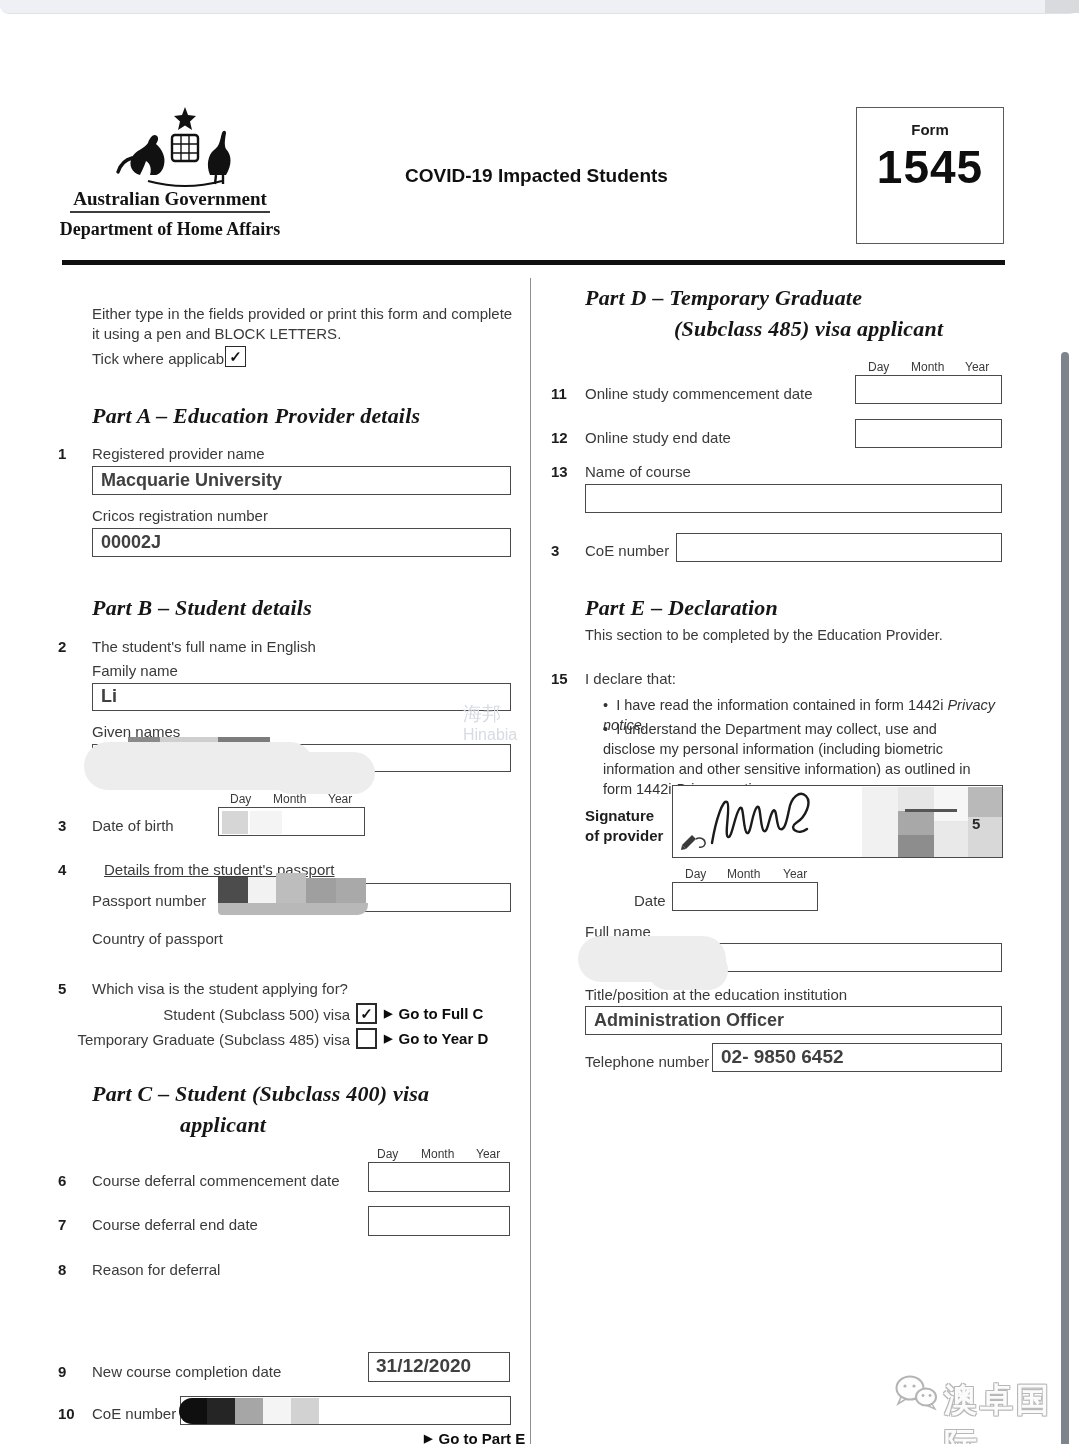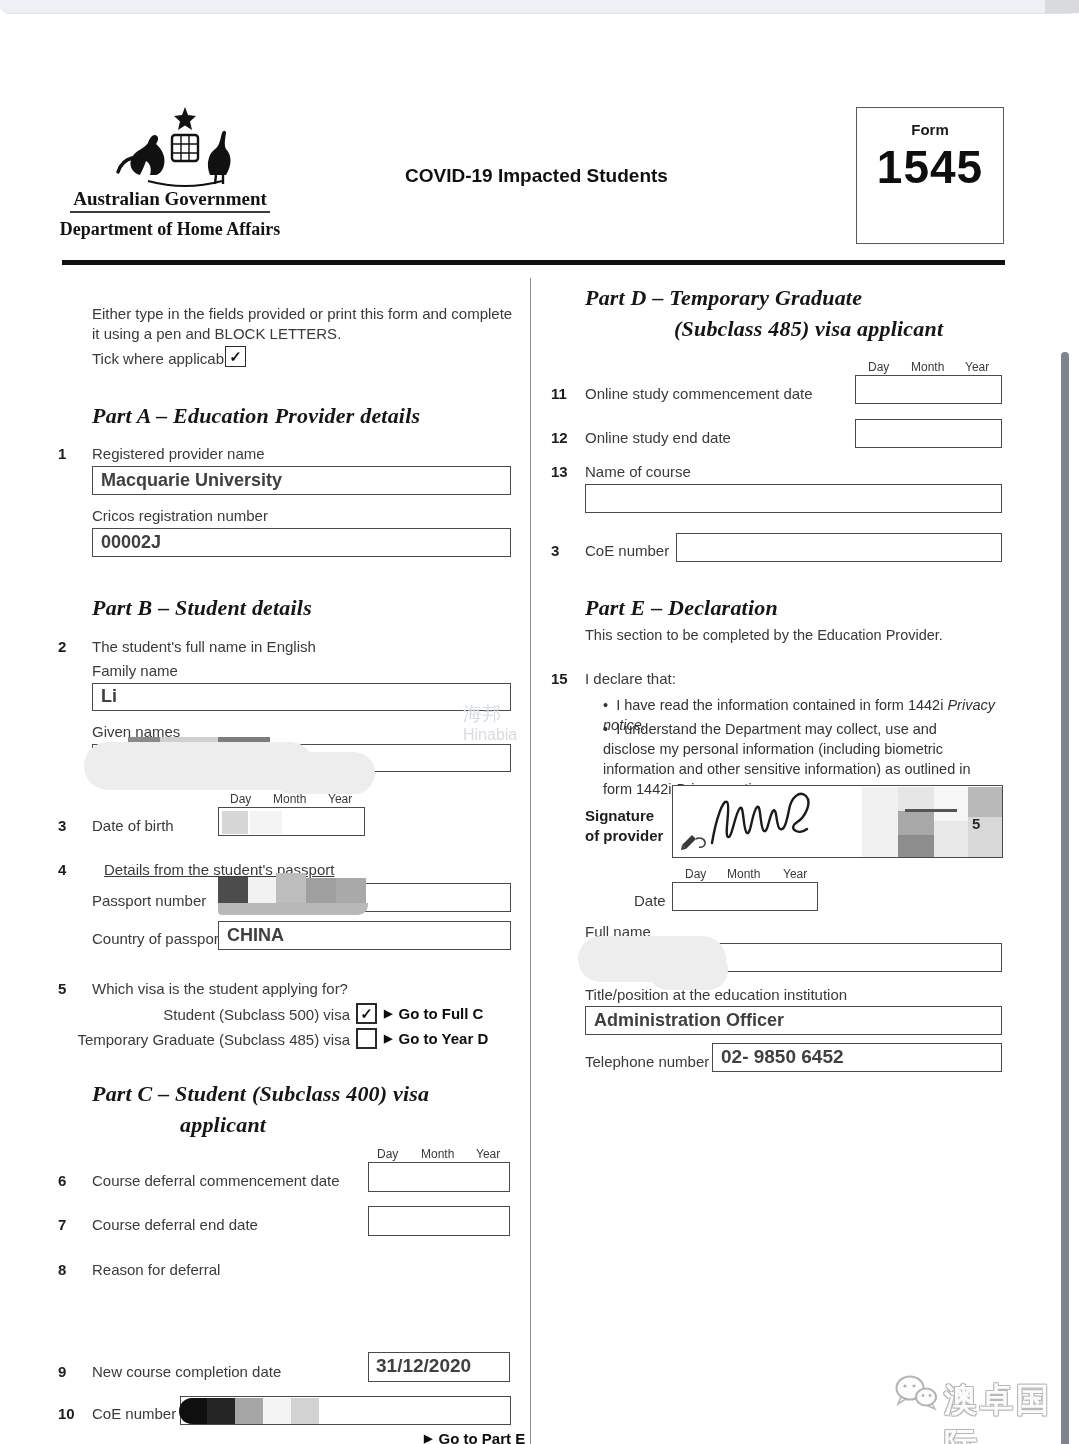--- a/index.html
+++ b/index.html
@@ -122,23 +122,20 @@
   <div class="abs lbl" style="left:104px;top:861px;text-decoration:underline;">Details from the student's passport</div>
   <div class="abs lbl" style="left:92px;top:892px;">Passport number</div>
   <div class="fbox" style="left:218px;top:883px;width:293px;height:29px;"></div>
   <div class="px" style="left:218px;top:877px;width:30px;height:29px;background:#4c4c4c;"></div>
   <div class="px" style="left:248px;top:877px;width:28px;height:29px;background:#f2f2f2;"></div>
   <div class="px" style="left:276px;top:873px;width:30px;height:33px;background:#bdbdbd;"></div>
   <div class="px" style="left:306px;top:878px;width:30px;height:28px;background:#9f9f9f;"></div>
   <div class="px" style="left:336px;top:878px;width:30px;height:28px;background:#a9a9a9;"></div>
   <div class="px" style="left:218px;top:903px;width:150px;height:12px;background:#b8b8b8;border-radius:0 0 10px 4px;"></div>
   <div class="abs lbl" style="left:92px;top:930px;">Country of passport</div>
-  <div class="fbox" style="left:218px;top:921px;width:293px;height:29px;">
-    <span class="val" style="position:absolute;left:8px;top:3px;">CHINA</span>
-  </div>
 
   <div class="abs num" style="left:58px;top:980px;">5</div>
   <div class="abs lbl" style="left:92px;top:980px;">Which visa is the student applying for?</div>
   <div class="abs lbl right-label" style="left:62px;top:1006px;width:288px;">Student (Subclass 500) visa</div>
   <div class="cb cb5" style="left:356px;top:1003px;">
     <span>✓</span>
   </div>
   <div class="abs goto" style="left:384px;top:1005px;">
     <span class="arrow">▶</span><span>Go to Full C</span>
   </div>

